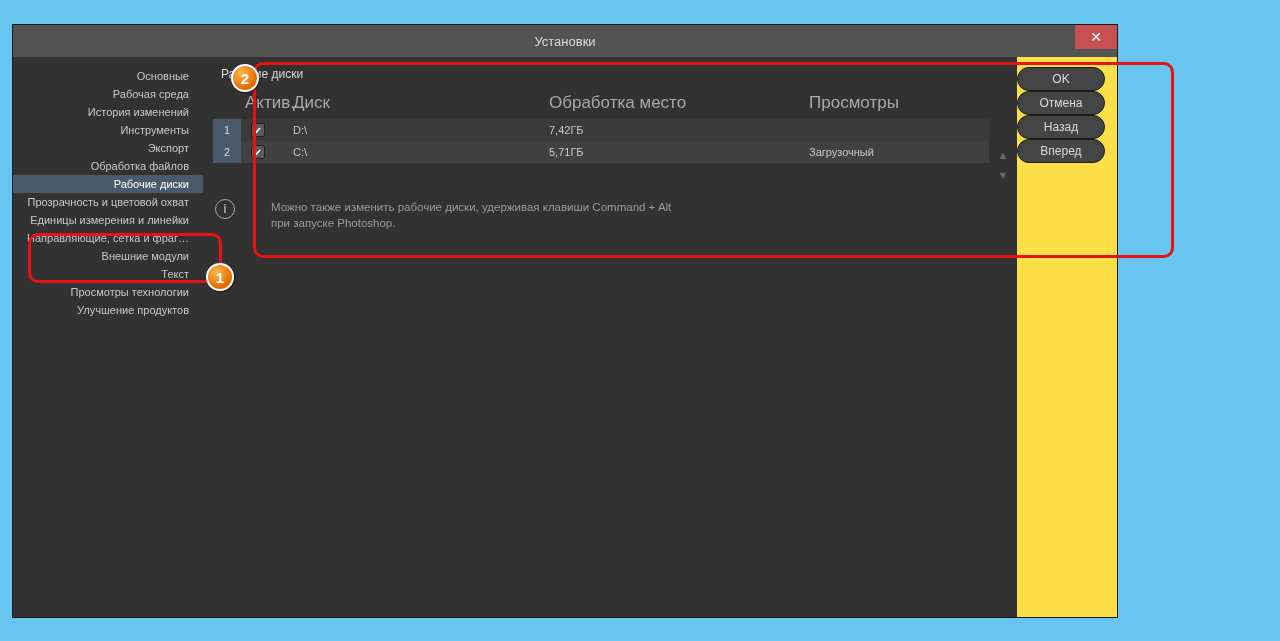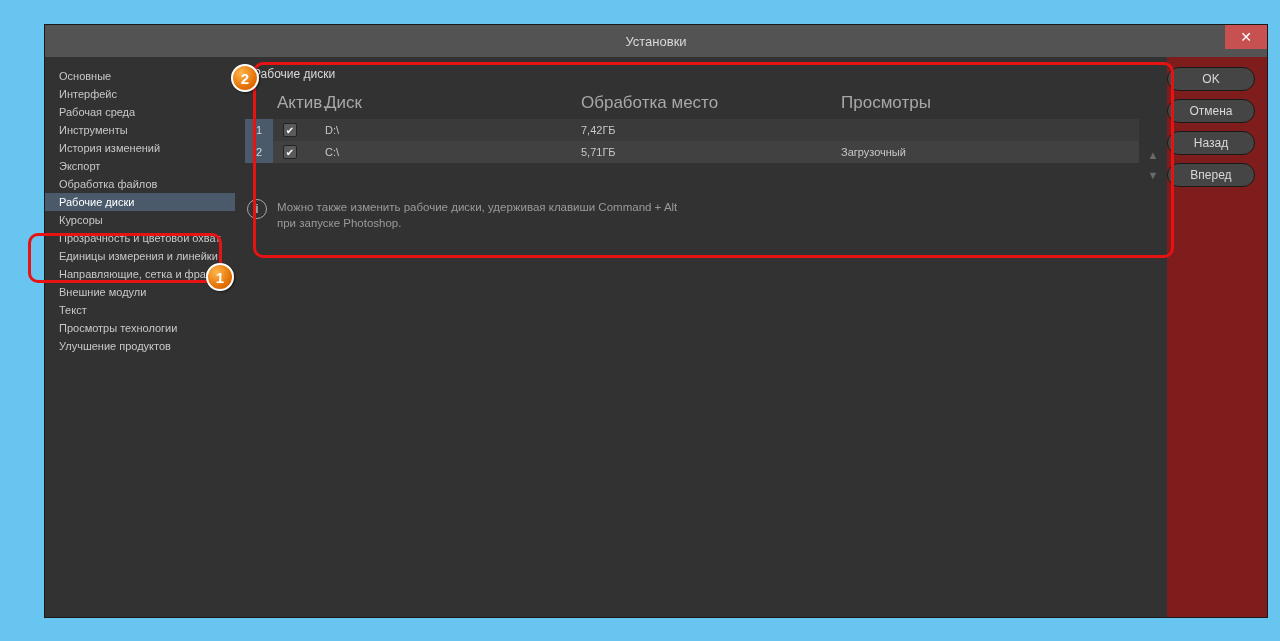--- a/index.html
+++ b/index.html
@@ -1,32 +1,32 @@
 <!DOCTYPE html>
 <html><head>
 <meta charset="utf-8">
 <style>
   * { box-sizing: border-box; margin: 0; padding: 0; font-family: "Segoe UI", Arial, sans-serif; }
   body { background: #68c5f0; width: 1280px; height: 641px; overflow: hidden; }
   .window {
-    position: absolute; left: 44px; top: 24px; width: 1224px; height: 594px;
-    background: #7f1d1d; border: 1px solid #1a1a1a;
+    position: absolute; left: 12px; top: 24px; width: 1106px; height: 594px;
+    background: #fde047; border: 1px solid #1a1a1a;
   }
   .titlebar {
     height: 32px; background: #535353; color: #d9d9d9;
     display: flex; align-items: center; justify-content: center;
     font-size: 13px; position: relative;
   }
   .close-btn {
     position: absolute; right: 0; top: 0; width: 42px; height: 24px;
     background: #c75050; color: #fff; display: flex; align-items: center; justify-content: center;
     font-size: 14px; cursor: pointer;
   }
   .body { display: flex; height: calc(100% - 32px); }
-  .sidebar { width: 190px; background: #323232; padding: 10px 0; position: relative; }
+  .sidebar { width: 190px; background: #323232; padding: 10px 0; position: relative; text-align: right; }
   .sidebar-item {
     padding: 3px 14px; color: #c8c8c8; font-size: 11px; cursor: pointer;
     white-space: nowrap; overflow: hidden; text-overflow: ellipsis;
   }
   .sidebar-item.active { background: #4a5a6a; color: #fff; }
   .main { flex: 1; padding: 0; position: relative; background: #323232; }
   .panel-title { color: #d9d9d9; font-size: 12px; padding: 10px 0 8px 18px; }
   .table-wrap { display: flex; margin-left: 10px; }
   .table { flex: 1; }
   .hdr-row { display: flex; color: #a8a8a8; font-size: 17px; padding: 4px 0 6px 0; }
@@ -42,22 +42,22 @@
   .check { width: 48px; display: flex; align-items: center; justify-content: flex-start; padding-left: 10px; }
   .check-box { width: 14px; height: 14px; background: #5a5a5a; border: 1px solid #222; border-radius: 2px; display: flex; align-items: center; justify-content: center; color: #fff; font-size: 10px; }
   .arrows { width: 28px; padding-top: 60px; display: flex; flex-direction: column; align-items: center; gap: 8px; color: #6a6a6a; font-size: 11px; }
   .arrows span { cursor: pointer; }
   .info-row { display: flex; align-items: flex-start; gap: 10px; margin: 18px 0 0 12px; }
   .info-icon {
     width: 20px; height: 20px; border: 1.5px solid #a8a8a8; border-radius: 50%;
     display: flex; align-items: center; justify-content: center; color: #a8a8a8;
     font-size: 12px; font-weight: bold; flex-shrink: 0;
   }
-  .info-text { color: #9a9a9a; font-size: 11.5px; line-height: 1.4; }
-  .right-buttons { width: 100px; padding: 10px 12px 4px 0; display: flex; flex-direction: column; gap: 8px; }
+  .info-text { color: #9a9a9a; font-size: 11.5px; line-height: 1.4; margin-left: 26px; }
+  .right-buttons { width: 100px; padding: 10px 12px 4px 0; display: flex; flex-direction: column; }
   .btn {
     background: #454545; border: 1px solid #1a1a1a; border-radius: 12px;
     color: #d9d9d9; font-size: 12px; text-align: center; padding: 4px 0; cursor: pointer;
   }
   
   .hl {
     position: absolute; border: 3px solid #e71313; border-radius: 10px; pointer-events: none;
   }
   .hl1 { left: 28px; top: 233px; width: 194px; height: 50px; }
   .hl2 { left: 253px; top: 62px; width: 921px; height: 196px; }
@@ -77,28 +77,26 @@
 <div class="window">
   <div class="titlebar">
     <span>Установки</span>
     <div class="close-btn">
       <span>✕</span>
     </div>
   </div>
   <div class="body">
     <div class="sidebar" id="sidebar">
         <div class="sidebar-item">Основные</div>
-        <div class="sidebar-item">Интерфейс</div>
         <div class="sidebar-item">Рабочая среда</div>
+        <div class="sidebar-item">История изменений</div>
         <div class="sidebar-item">Инструменты</div>
-        <div class="sidebar-item">История изменений</div>
         <div class="sidebar-item">Экспорт</div>
         <div class="sidebar-item">Обработка файлов</div>
         <div class="sidebar-item active">Рабочие диски</div>
-        <div class="sidebar-item">Курсоры</div>
         <div class="sidebar-item">Прозрачность и цветовой охват</div>
         <div class="sidebar-item">Единицы измерения и линейки</div>
         <div class="sidebar-item">Направляющие, сетка и фрагменты</div>
         <div class="sidebar-item">Внешние модули</div>
         <div class="sidebar-item">Текст</div>
         <div class="sidebar-item">Просмотры технологии</div>
         <div class="sidebar-item">Улучшение продуктов</div>
       </div>
     <div class="main">
       <div class="panel-title">Рабочие диски</div>

